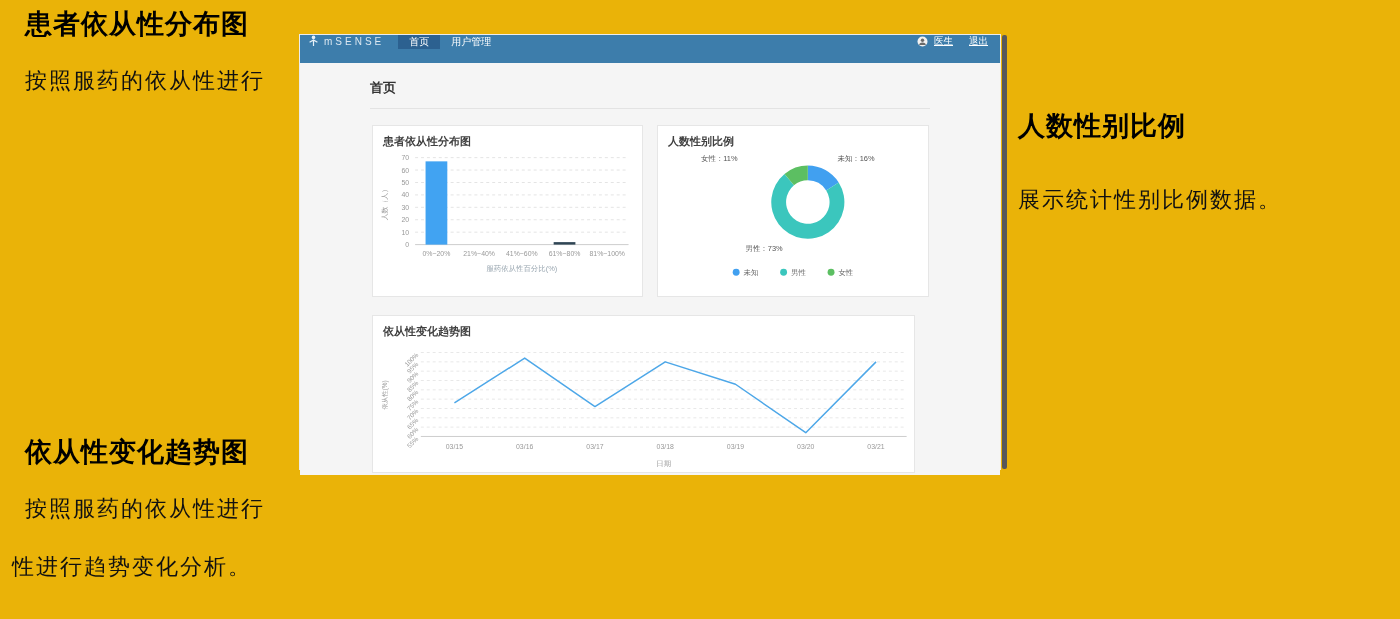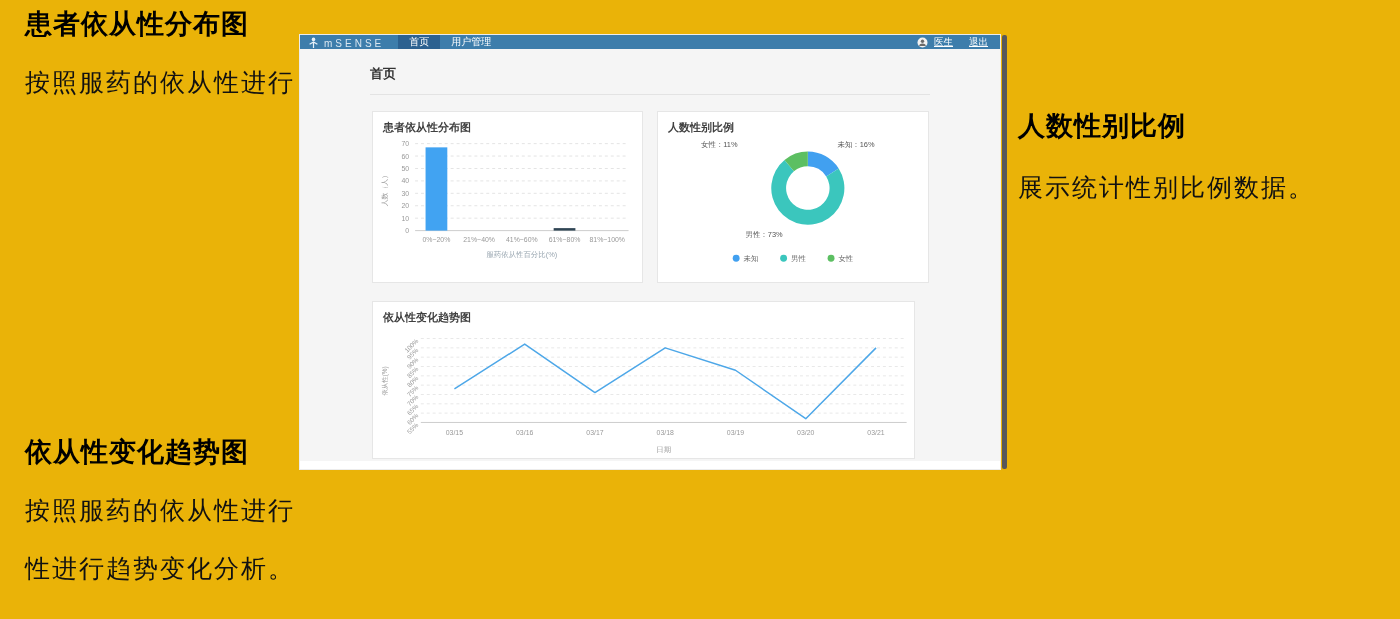--- a/index.html
+++ b/index.html
@@ -1,32 +1,32 @@
 <!DOCTYPE html>
 <html><head>
 <meta charset="utf-8">
 <style>
   html,body{margin:0;padding:0;background:#fff;}
   .canvas{position:relative;width:1400px;height:619px;background:#eab308;overflow:hidden;
           font-family:"Liberation Sans",sans-serif;}
   
   .ann-title{position:absolute;font-size:27px;font-weight:bold;color:#000;letter-spacing:1px;white-space:nowrap;}
-  .ann-line{position:absolute;font-size:25px;color:#111;letter-spacing:2px;white-space:nowrap;}
+  .ann-line{position:absolute;font-size:22px;color:#111;letter-spacing:2px;white-space:nowrap;}
   #ann-tl-title{left:25px;top:6px;}
   #ann-tl-l1{left:25px;top:66px;}
   #ann-tl-l2{left:25px;top:124px;width:268px;text-align:center;}
   #ann-bl-title{left:25px;top:434px;}
   #ann-bl-l1{left:25px;top:494px;}
-  #ann-bl-l2{left:25px;top:552px;}
+  #ann-bl-l2{left:12px;top:552px;}
   #ann-r-title{left:1018px;top:108px;}
-  #ann-r-l1{left:1018px;top:171px;font-family:Liberation Serif, serif;}
+  #ann-r-l1{left:1018px;top:185px;font-family:Liberation Serif, serif;}
   
   .browser{position:absolute;left:300px;top:35px;width:700px;height:434px;background:#fff;
            box-shadow:0 0 0 1px #ececec;}
-  .navbar{height:14px;background:#3d7dab;display:flex;align-items:flex-end;color:#fff;font-size:10px;}
+  .navbar{height:28px;background:#3d7dab;display:flex;align-items:flex-start;color:#fff;font-size:10px;}
   .logo{display:flex;align-items:center;gap:5px;padding:0 14px 0 8px;color:#d9e6f0;letter-spacing:3px;font-size:10px;}
   .tab{display:flex;align-items:center;padding:0 11px;cursor:pointer;}
   .tab.active{background:#2c6190;}
   .nav-right{margin-left:auto;display:flex;align-items:center;gap:16px;padding-right:12px;}
   .nav-user{display:flex;align-items:center;gap:6px;}
   .nav-link{text-decoration:underline;font-size:9.5px;cursor:pointer;}
   .content{height:412px;background:#f5f5f5;}
   .page-title{margin:0 70px;padding-top:16px;padding-bottom:11px;border-bottom:1px solid #e3e3e3;
               font-size:13px;font-weight:600;color:#333;width:560px;box-sizing:border-box;}
   .panels-row{margin:16px 0 0 72px;display:flex;gap:14px;}

